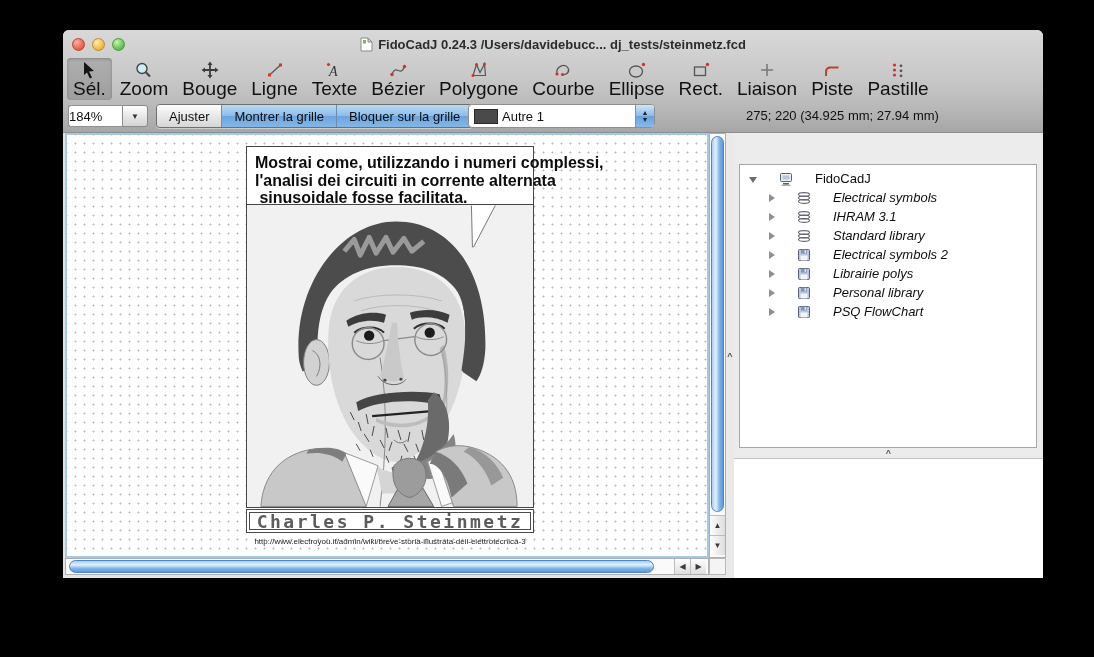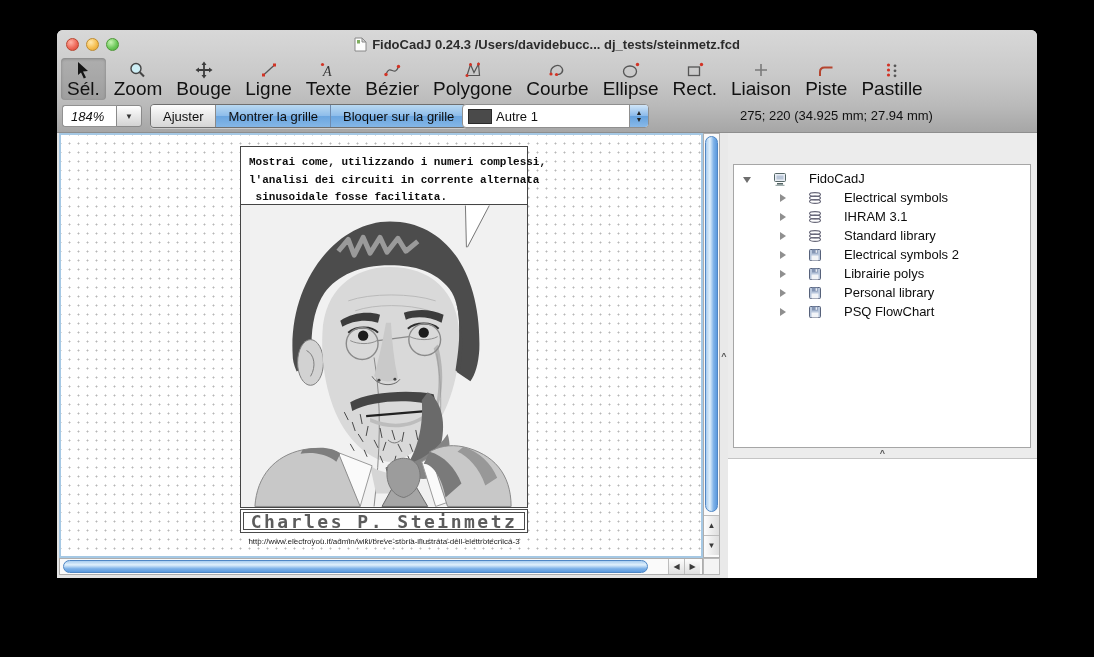--- a/index.html
+++ b/index.html
@@ -1,19 +1,19 @@
 <!DOCTYPE html>
 <html><head>
 <meta charset="utf-8">
 <style>
   * { margin:0; padding:0; box-sizing:border-box; }
   body { background:#000; font-family:"Liberation Sans", sans-serif; }
   .stage { position:relative; width:1094px; height:657px; background:#000; overflow:hidden; }
 
-  .window { position:absolute; left:57px; top:30px; width:980px; height:452px;
+  .window { position:absolute; left:63px; top:30px; width:980px; height:452px;
             border-radius:6px 6px 2px 2px; background:#ececec;
             box-shadow:0 12px 45px rgba(0,0,0,.75); }
 
   
   .chrome { position:absolute; left:0; top:0; width:100%; height:103px;
             border-radius:6px 6px 0 0;
             background:linear-gradient(#d8d8d8 0%, #c9c9c9 45%, #b9b9b9 75%, #a6a6a6 100%);
             border-bottom:1px solid #8e8e8e; }
   .titlebar { position:absolute; left:0; top:0; width:100%; height:28px;
               display:flex; align-items:center; justify-content:center; }
@@ -31,21 +31,21 @@
           padding:2px 6px 0 6px; border-radius:4px; margin-right:2px; }
   .tool.selected { background:rgba(0,0,0,0.16); box-shadow:inset 0 1px 3px rgba(0,0,0,0.25); }
   .tool .ticon { height:20px; display:flex; align-items:center; justify-content:center; }
   .tool .tlabel { font-size:19px; color:#111; line-height:17px; white-space:nowrap; }
 
   
   .controlrow { position:absolute; left:0; top:70px; height:33px; width:100%; }
   .zoomcombo { position:absolute; left:5px; top:5px; width:80px; height:22px; display:flex; }
   .zoomfield { width:54px; height:22px; background:#fff; border:1px solid #919191;
                border-right:none; border-radius:3px 0 0 3px; font-size:13px; color:#111;
-               display:flex; align-items:center; padding-left:8px;font-style:italic; }
+               display:flex; align-items:center; padding-left:0; }
   .zoombtn { width:26px; height:22px; border:1px solid #8a8a8a; border-radius:0 3px 3px 0;
              background:linear-gradient(#fefefe,#d3d3d3); display:flex; align-items:center; justify-content:center;
              font-size:8px; color:#333; }
   .segmented { position:absolute; left:93px; top:4px; height:24px; display:flex;
                border:1px solid #6f6f6f; border-radius:4px; overflow:hidden;
                box-shadow:0 1px 0 rgba(255,255,255,.4); }
   .segment { height:100%; display:flex; align-items:center; justify-content:center;
              font-size:13px; color:#0d0d0d; padding:0 12px; border-right:1px solid #6f8cb0; }
   .segment:last-child { border-right:none; }
   .segment.off { background:linear-gradient(#fdfdfd,#e8e8e8 50%,#d6d6d6); border-right-color:#8a8a8a; }
@@ -63,21 +63,21 @@
   
   .main { position:absolute; left:0; top:103px; width:100%; height:445px; background:#e4e4e4; }
 
   .canvas { position:absolute; left:2px; top:0; width:644px; height:425px;
             border:2px solid #a5c8e4; background:#fff;
             background-image:radial-gradient(#b6b6b6 0.9px, transparent 1.1px);
             background-size:9px 9px; background-position:4px 4px; overflow:hidden; }
 
   .speechbox { position:absolute; left:179px; top:11px; width:288px; height:59px;
                background:#fff; border:1px solid #454545; padding:7px 0 0 8px; }
-  .speechline { font-family:Liberation Mono, monospace; font-weight:bold; font-size:11px;
+  .speechline { font-family:Liberation Sans, sans-serif; font-weight:bold; font-size:16px;
                 line-height:17.5px; color:#0d0d0d; white-space:pre; }
   .portraitbox { position:absolute; left:179px; top:69px; width:288px; height:304px;
                  background:#f1f1f1; border:1px solid #454545; }
   .namebox { position:absolute; left:179px; top:374px; width:288px; height:24px;
              background:#fff; border:1px solid #4a4a4a; outline:1px solid #4a4a4a; outline-offset:-4px;
              display:flex; align-items:center; justify-content:center; }
   .nametext { font-family:"DejaVu Sans Mono", monospace; font-weight:bold; font-size:18px;
               letter-spacing:2.5px; color:#5c5c5c; }
   .urltext { position:absolute; left:150px; top:402px; width:346px; text-align:center;
              font-size:8px; color:#222; white-space:nowrap; }
@@ -114,21 +114,21 @@
                background:#fff; border:1px solid #9a9a9a; border-radius:12px;
                box-shadow:inset 0 2px 3px rgba(0,0,0,.12);
                display:flex; align-items:center; padding:0 8px; gap:4px; }
   .searchbox input { border:none; outline:none; flex:1; font-size:13px; color:#222;
                      font-family:"Liberation Sans", sans-serif; background:transparent; }
   .searchbox input::placeholder { color:#9e9e9e; }
   .treepanel { position:absolute; left:5px; top:31px; width:298px; height:284px;
                background:#fff; border:1px solid #a6a6a6; padding-top:4px; overflow:hidden; }
   .treerow { height:19px; display:flex; align-items:center; gap:21px; font-size:13px; color:#0d0d0d; }
   .treerow.root { padding-left:9px; }
-  .treerow.child { padding-left:46px; }
+  .treerow.child { padding-left:29px;font-style:italic; }
   .tri-d { width:0; height:0; border-top:6px solid #6e6e6e; border-left:4.5px solid transparent;
            border-right:4.5px solid transparent; margin-top:2px; }
   .tri-r { width:0; height:0; border-left:6px solid #8f8f8f; border-top:4.5px solid transparent;
            border-bottom:4.5px solid transparent; }
   .hsplitter { position:absolute; left:0; top:315px; width:309px; height:10px;
                display:flex; align-items:center; justify-content:center; }
   .bottompanel { position:absolute; left:0; top:325px; width:309px; height:120px;
                  background:#fff; border-top:1px solid #c4c4c4; }
 </style>
 </head>

